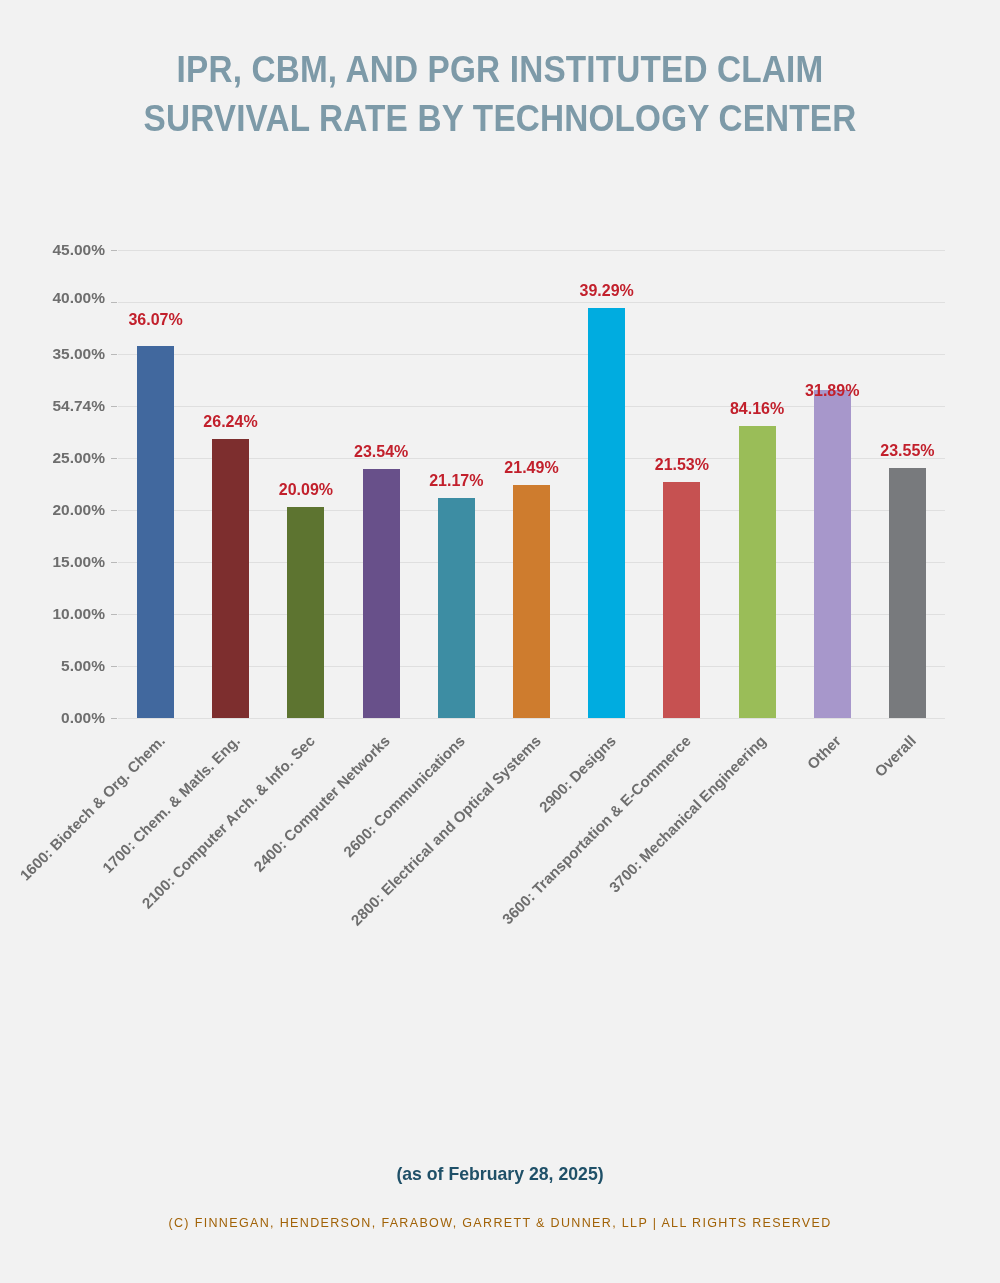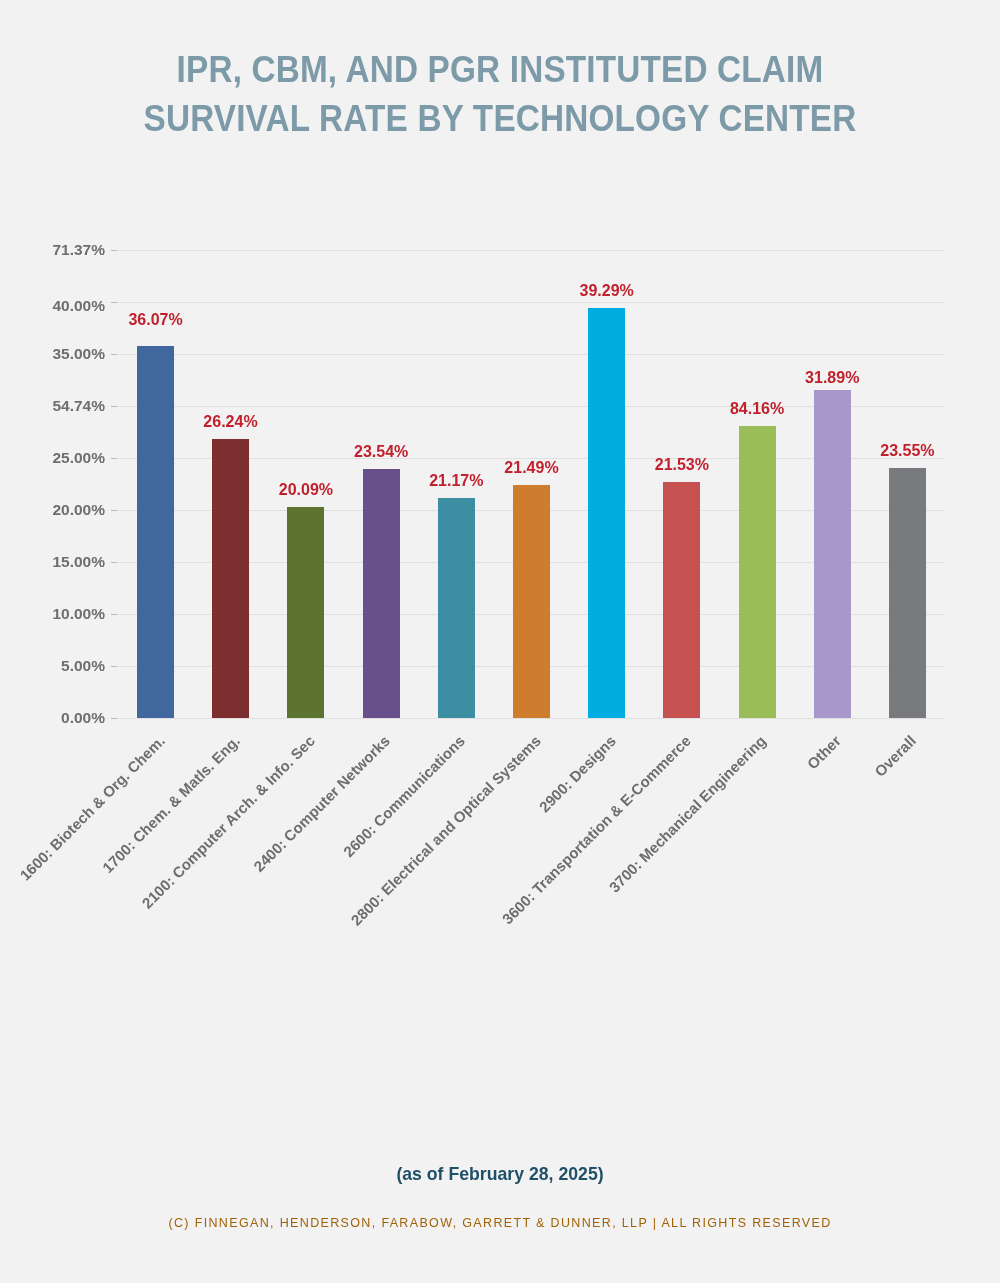--- a/index.html
+++ b/index.html
@@ -173,22 +173,22 @@
 
   <div id="ylabels">
       <div class="ylabel" style="top: 468px;">0.00%</div>
       <div class="ylabel" style="top: 416px;">5.00%</div>
       <div class="ylabel" style="top: 364px;">10.00%</div>
       <div class="ylabel" style="top: 312px;">15.00%</div>
       <div class="ylabel" style="top: 260px;">20.00%</div>
       <div class="ylabel" style="top: 208px;">25.00%</div>
       <div class="ylabel" style="top: 156px;">54.74%</div>
       <div class="ylabel" style="top: 104px;">35.00%</div>
-      <div class="ylabel" style="top: 56px;">40.00%</div>
-      <div class="ylabel" style="top: 0px;">71.37%</div>
+      <div class="ylabel" style="top: 48px;">40.00%</div>
+      <div class="ylabel" style="top: 0px;">45.00%</div>
     </div>
 
   <div id="plot">
     <div id="gridlines">
         <div class="gridline" style="top: 468px;"></div>
         <div class="ytick-mark" style="top: 468px;"></div>
         <div class="gridline" style="top: 416px;"></div>
         <div class="ytick-mark" style="top: 416px;"></div>
         <div class="gridline" style="top: 364px;"></div>
         <div class="ytick-mark" style="top: 364px;"></div>
@@ -239,21 +239,21 @@
         <div class="bar-slot" style="left: 545.364px; width: 37px;">
           <div class="bar" title="3600: Transportation &amp; E-Commerce 21.53%" style="height: 236.08px; background: rgb(198, 81, 81);"></div>
           <div class="bar-value" style="bottom: 244.08px;">21.53%</div>
         </div>
         <div class="bar-slot" style="left: 620.545px; width: 37px;">
           <div class="bar" title="3700: Mechanical Engineering 27.35%" style="height: 292.24px; background: rgb(154, 189, 88);"></div>
           <div class="bar-value" style="bottom: 300.24px;">84.16%</div>
         </div>
         <div class="bar-slot" style="left: 695.727px; width: 37px;">
           <div class="bar" title="Other 31.89%" style="height: 327.6px; background: rgb(167, 151, 203);"></div>
-          <div class="bar-value" style="bottom: 331px;">31.89%</div>
+          <div class="bar-value" style="bottom: 318px;">31.89%</div>
         </div>
         <div class="bar-slot" style="left: 770.909px; width: 37px;">
           <div class="bar" title="Overall 23.55%" style="height: 249.6px; background: rgb(120, 122, 125);"></div>
           <div class="bar-value" style="bottom: 257.6px;">23.55%</div>
         </div>
       </div>
   </div>
 
   <div id="xlabels">
       <div class="xlabel-slot" style="left: 37.5909px; width: 0px;">

